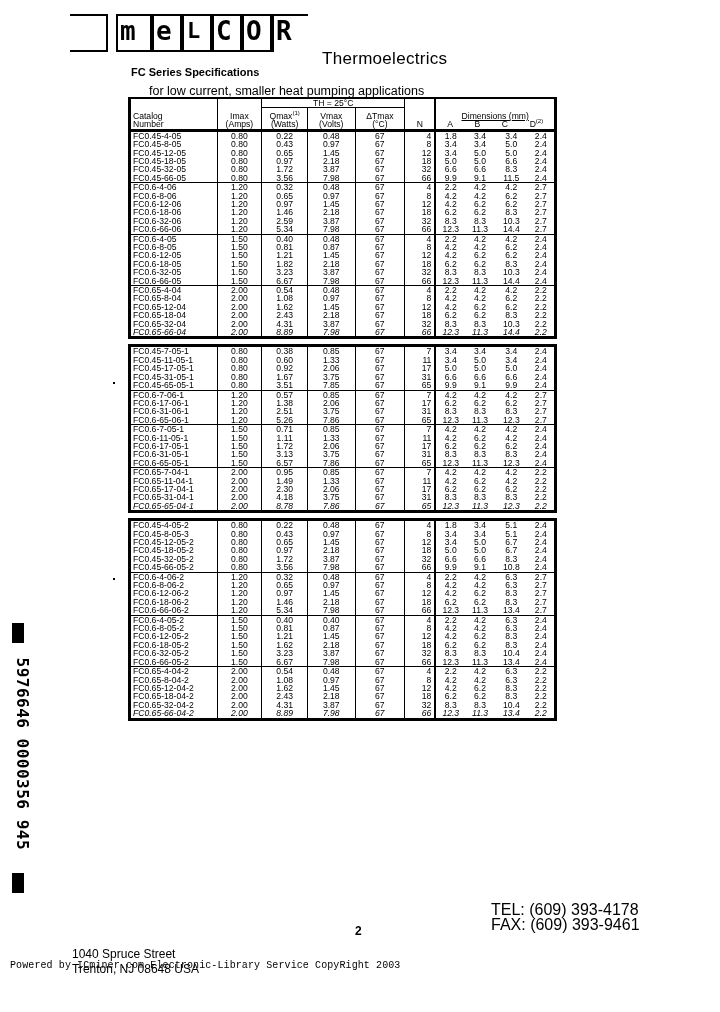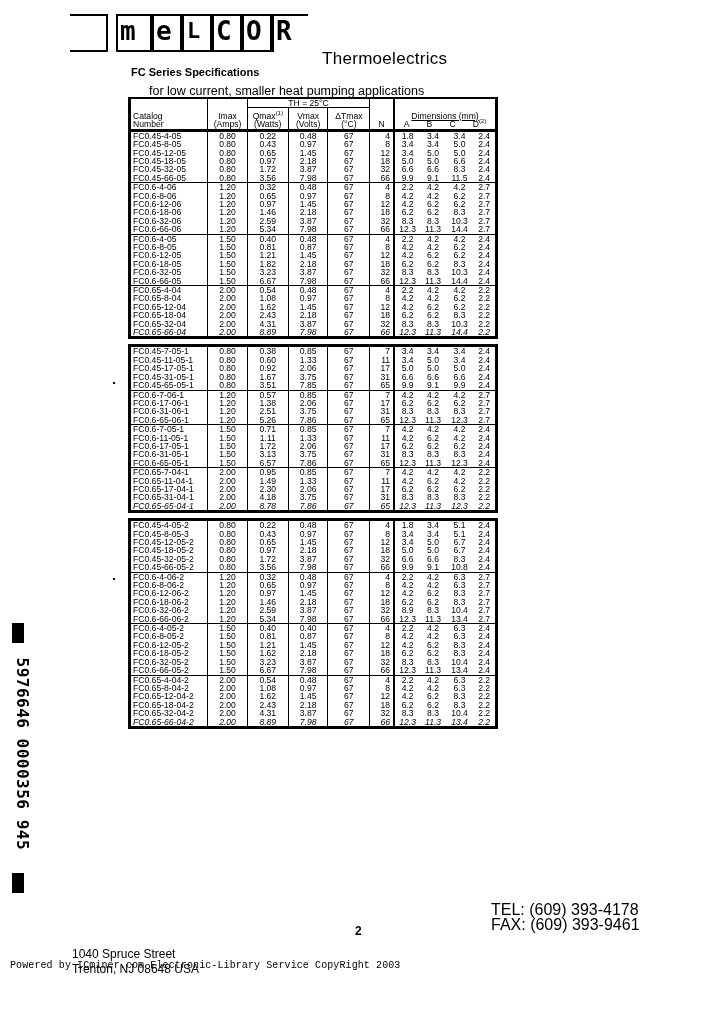--- a/index.html
+++ b/index.html
@@ -6,21 +6,21 @@
   body { width:720px; height:1012px; position:relative; overflow:hidden; font-family:"Liberation Sans", sans-serif; color:#000; }
 
   .logo { position:absolute; left:70px; top:14px; height:36px; width:240px; }
   .logo-box { position:absolute; top:0; height:34px; border:2px solid #000; border-top-width:2px; }
   .logo-letter { position:absolute; top:4px; font-family:"DejaVu Sans Mono", monospace; font-weight:bold; font-size:26px; line-height:26px; }
   .thermo { position:absolute; left:322px; top:36px; font-size:17px; letter-spacing:0.3px;margin-top:13px; }
 
   .title { position:absolute; left:131px; top:66px; font-size:11px; font-weight:bold; }
   .subtitle { position:absolute; left:149px; top:84px; font-size:12.5px; }
 
-  table.spec { position:absolute; left:128px; top:97px; width:370px; border-collapse:collapse; font-size:8.6px; line-height:8.4px;border-radius:30px; }
+  table.spec { position:absolute; left:128px; top:97px; width:429px; border-collapse:collapse; font-size:8.6px; line-height:8.4px;border-radius:30px; }
   table.spec td, table.spec th { padding:0 2px; white-space:nowrap; font-weight:normal; }
   table.spec thead th { vertical-align:bottom; font-size:8.6px; }
   .hdr-border-t { border-top:2px solid #000; }
   .outer-l { border-left:3px solid #000; }
   .outer-r { border-right:3px solid #000; }
   .colsep { border-left:1px solid #000; }
   .colsep-thick { border-left:2px solid #000; }
   .num { text-align:center; }
   .n { text-align:right; padding-right:3px !important; }
   .cat { text-align:left; }
@@ -740,32 +740,20 @@
         <td class="num colsep">1.46</td>
         <td class="num colsep">2.18</td>
         <td class="num colsep">67</td>
         <td class="n colsep">18</td>
         <td class="num colsep-thick">6.2</td>
         <td class="num">6.2</td>
         <td class="num">8.3</td>
         <td class="num outer-r">2.7</td>
       </tr>
       <tr>
-        <td class="cat outer-l">FC0.6-32-06-2</td>
-        <td class="num colsep">1.20</td>
-        <td class="num colsep">2.59</td>
-        <td class="num colsep">3.87</td>
-        <td class="num colsep">67</td>
-        <td class="n colsep">32</td>
-        <td class="num colsep-thick">8.9</td>
-        <td class="num">8.3</td>
-        <td class="num">10.4</td>
-        <td class="num outer-r">2.7</td>
-      </tr>
-      <tr>
         <td class="cat outer-l">FC0.6-66-06-2</td>
         <td class="num colsep">1.20</td>
         <td class="num colsep">5.34</td>
         <td class="num colsep">7.98</td>
         <td class="num colsep">67</td>
         <td class="n colsep">66</td>
         <td class="num colsep-thick">12.3</td>
         <td class="num">11.3</td>
         <td class="num">13.4</td>
         <td class="num outer-r">2.7</td>

